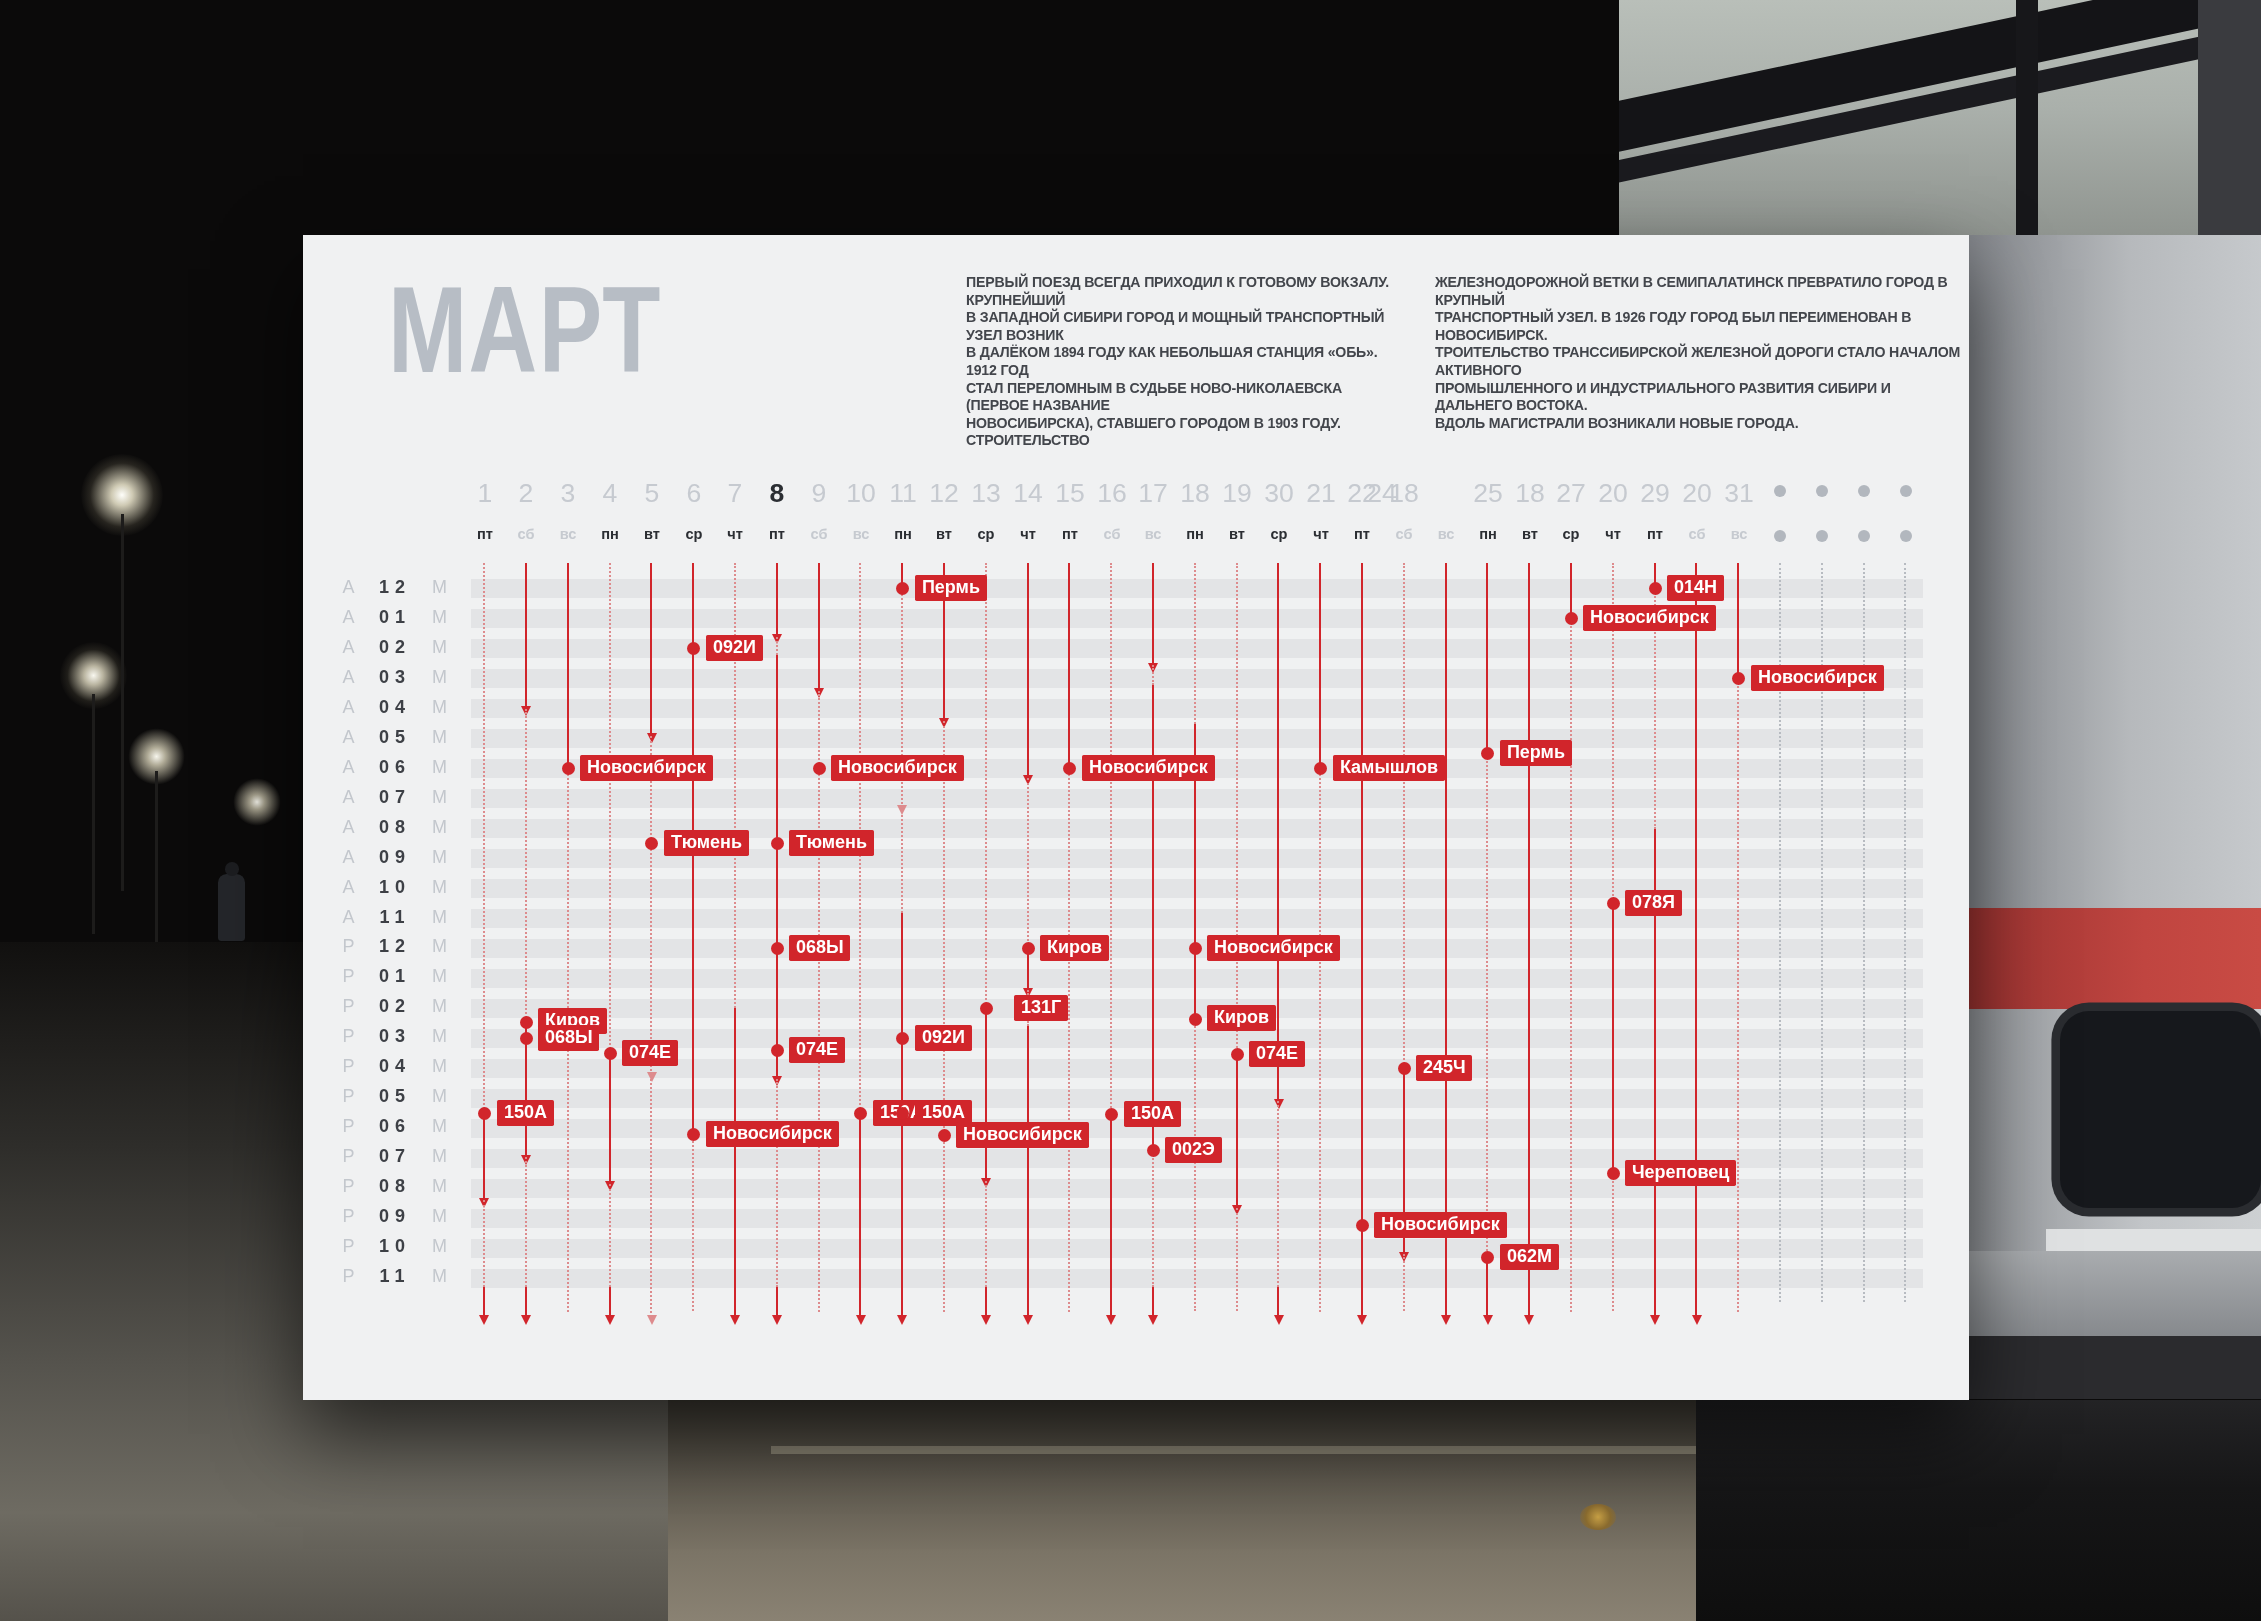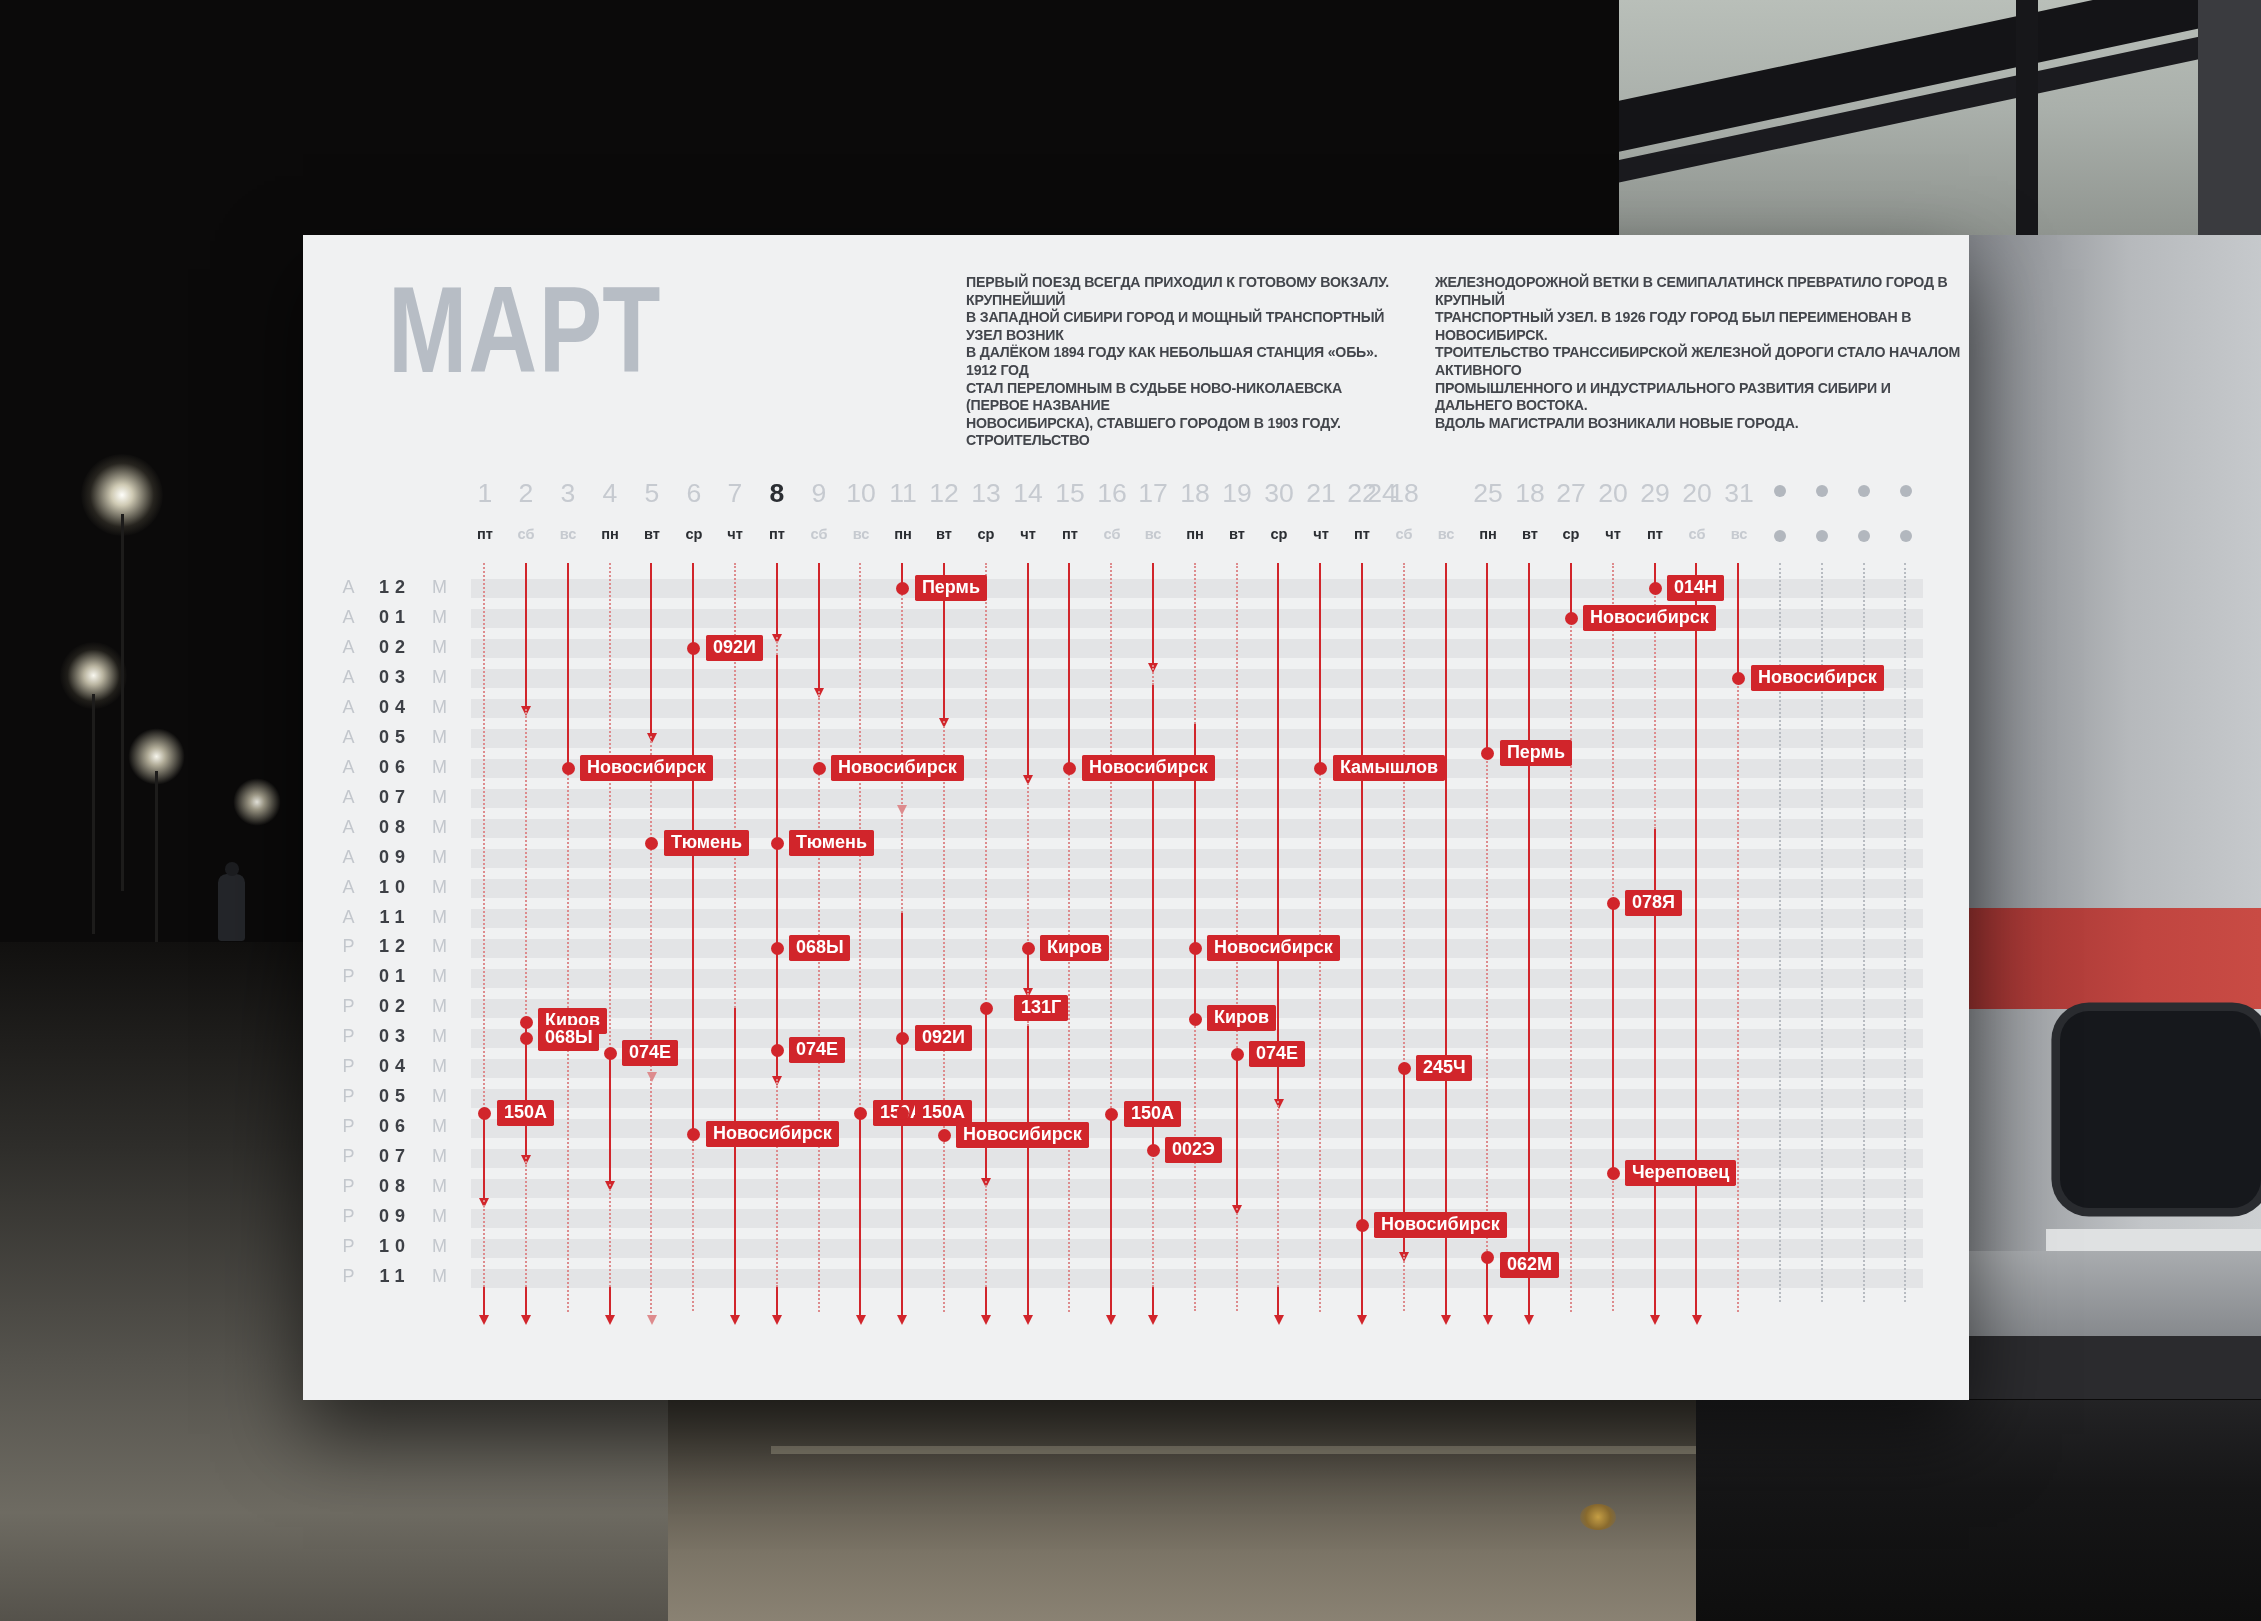--- a/index.html
+++ b/index.html
@@ -455,21 +455,21 @@
       <div class="tlabel" style="left: 946px; top: 806px;">074Е</div>
       <div class="tdot" style="left: 1011px; top: 527px;"></div>
       <div class="tlabel" style="left: 1030px; top: 520px;">Камышлов</div>
       <div class="tdot" style="left: 1053px; top: 984px;"></div>
       <div class="tlabel" style="left: 1071px; top: 977px;">Новосибирск</div>
       <div class="tdot" style="left: 1095px; top: 827px;"></div>
       <div class="tlabel" style="left: 1113px; top: 820px;">245Ч</div>
       <div class="tdot" style="left: 1178px; top: 512px;"></div>
       <div class="tlabel" style="left: 1197px; top: 505px;">Пермь</div>
       <div class="tdot" style="left: 1178px; top: 1016px;"></div>
-      <div class="tlabel" style="left: 1197px; top: 1009px; margin-top: 8px;">062М</div>
+      <div class="tlabel" style="left: 1197px; top: 1009px;">062М</div>
       <div class="tdot" style="left: 1262px; top: 377px;"></div>
       <div class="tlabel" style="left: 1280px; top: 370px;">Новосибирск</div>
       <div class="tdot" style="left: 1304px; top: 662px;"></div>
       <div class="tlabel" style="left: 1322px; top: 655px;">078Я</div>
       <div class="tdot" style="left: 1304px; top: 932px;"></div>
       <div class="tlabel" style="left: 1322px; top: 925px;">Череповец</div>
       <div class="tdot" style="left: 1346px; top: 347px;"></div>
       <div class="tlabel" style="left: 1364px; top: 340px;">014Н</div>
       <div class="tdot" style="left: 1429px; top: 437px;"></div>
       <div class="tlabel" style="left: 1448px; top: 430px;">Новосибирск</div>

